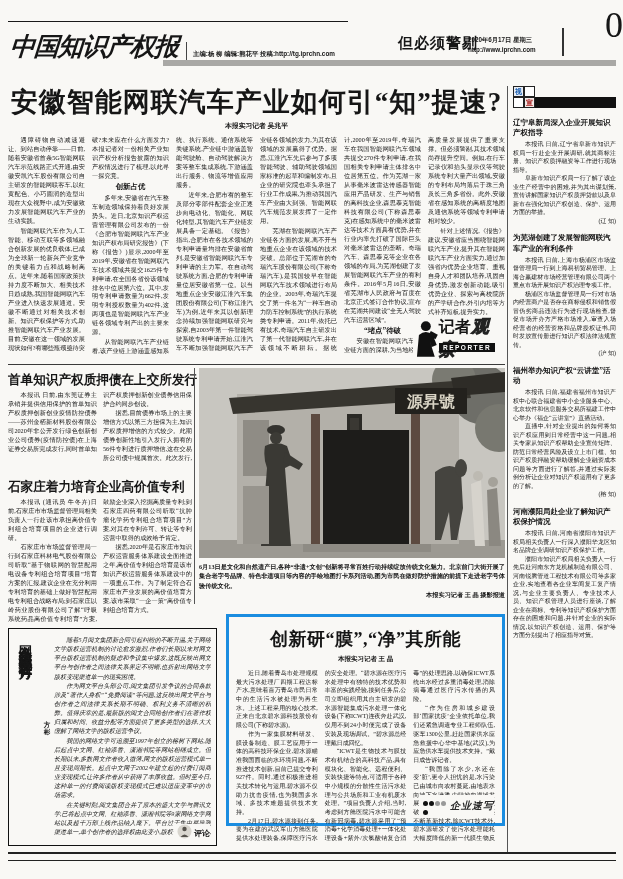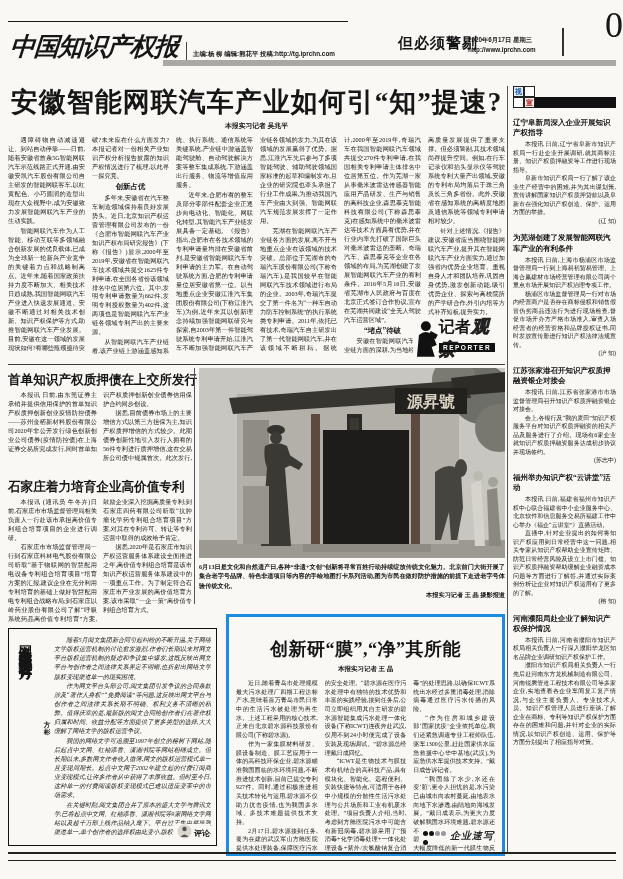--- a/index.html
+++ b/index.html
@@ -42,21 +42,21 @@
   .caption{left:199px;top:562px;width:306px;font-size:6.2px;font-weight:bold;line-height:1.5;}
   .caption-credit{text-align:right;font-weight:bold;}
   
   .comm{left:8px;top:628px;width:209px;height:218px;border:1px solid #111;box-sizing:border-box;padding:5px;}
   .comm-title{position:absolute;left:7px;top:6px;height:204px;writing-mode:vertical-rl;font-size:13.5px;font-weight:900;letter-spacing:1.5px;}
   .comm-author{position:absolute;left:33px;top:86px;writing-mode:vertical-rl;font-size:6.5px;font-weight:bold;letter-spacing:3px;}
   .comm-body{position:absolute;left:45px;top:7px;width:157px;height:200px;font-size:6.1px;font-style:italic;line-height:1.5;overflow:hidden;}
   .comm-icon{position:absolute;right:6px;bottom:6px;display:flex;align-items:flex-end;background:#f9f8f5;padding-left:3px;}
   .comm-icon .lbl{font-size:8px;font-weight:900;margin-left:2px;}
   
-  .feat{left:226px;top:614px;width:279px;height:242px;border:3px solid #1b8de0;box-sizing:border-box;padding:16px 7px;background:#f9f8f5;}
+  .feat{left:226px;top:614px;width:279px;height:212px;border:3px solid #1b8de0;box-sizing:border-box;padding:6px 7px;background:#f9f8f5;}
   .feat-title{text-align:center;font-size:18px;font-weight:900;letter-spacing:0.5px;margin-top:4px;white-space:nowrap;}
   .feat-byline{text-align:center;font-size:6.5px;font-weight:bold;margin:4px 0 5px 0;}
   .feat-body{column-count:3;column-gap:7px;height:175px;overflow:hidden;font-size:6px;line-height:1.45;}
   .feat-logo{position:absolute;right:8px;bottom:8px;display:flex;align-items:center;background:#f9f8f5;padding:2px 0 0 4px;}
   .dots{line-height:0.5;margin-right:3px;}
   .dots span{display:inline-block;width:5px;height:5px;border-radius:50%;margin-right:1px;}
   .d1{background:#111;} .d2{background:#999;}
   .feat-logo .lbl{font-size:10px;font-weight:900;font-style:italic;color:#2b2b2b;letter-spacing:1px;}
   
   .v-rule-side{left:507px;top:86px;width:1px;height:766px;background:#555;}
@@ -235,26 +235,20 @@
         <p>阜新市知识产权局一行了解了该企业生产经营中的困难,并为其出谋划策,宣传讲解国家知识产权质押贷款以及阜新市在强化知识产权创造、保护、运用方面的举措。</p>
         <p class="by">(辽 知)</p>
       </div>
         <div class="brief">
         <div class="brief-title">为芜湖创建了发展智能网联汽车产业的有利条件</div>
         <p>本报讯 日前,上海市杨浦区市场监督管理局一行到上海易初贸易管理、上海合赢建材市场经营管理有限公司两个重点市场开展知识产权治理专项工作。</p>
         <p>杨浦区市场监督管理局一行对市场内经营商户是否存在商标侵权和销售假冒伪劣商品违法行为进行现场检查,督促市场开办方严格市场准入,审查入场经营者的经营资格和品牌授权证书,同时发放宣传册进行知识产权法律法规宣传。</p>
         <p class="by">(沪 知)</p>
       </div>
         <div class="brief">
-        <div class="brief-title">江苏张家港召开知识产权质押融资银企对接会</div>
-        <p>本报讯 日前,江苏省张家港市市场监督管理局召开知识产权质押融资银企对接会。</p>
-        <p>会上,各银行及“我的麦田”知识产权服务平台对知识产权质押融资的相关产品及服务进行了介绍。现场有6家企业就知识产权质押融资服务达成初步协议并现场签约。</p>
-        <p class="by">(苏志中)</p>
-      </div>
-        <div class="brief">
         <div class="brief-title">福州举办知识产权“云讲堂”活动</div>
         <p>本报讯 日前,福建省福州市知识产权中心联合福建省中小企业服务中心、北京软件和信息服务交易所福建工作中心举办《福企“云讲堂”》直播活动。</p>
         <p>直播中,针对企业提出的如何将知识产权应用到日常经营中这一问题,相关专家从知识产权帮助企业宣传矩阵、防范日常经营风险及设立上市门槛、知识产权质押融资帮助缓解企业融资成本问题等方面进行了解答,并通过实际案例分析让企业对知识产权运用有了更多的了解。</p>
         <p class="by">(榕 知)</p>
       </div>
         <div class="brief">
         <div class="brief-title">河南濮阳局赴企业了解知识产权保护情况</div>
         <p>本报讯 日前,河南省濮阳市知识产权局相关负责人一行深入濮阳华龙区知名品牌企业调研知识产权保护工作。</p>
         <p>濮阳市知识产权局相关负责人一行先后赴河南东方龙机械制造有限公司、河南锐腾管道工程技术有限公司等多家企业,实地查看各企业车间复工复产情况,与企业主要负责人、专业技术人员、知识产权管理人员进行座谈,了解企业在商标、专利等知识产权保护方面存在的困难和问题,并针对企业的实际情况,以知识产权创造、运用、保护等方面分别提出了相应指导对策。</p>
 

